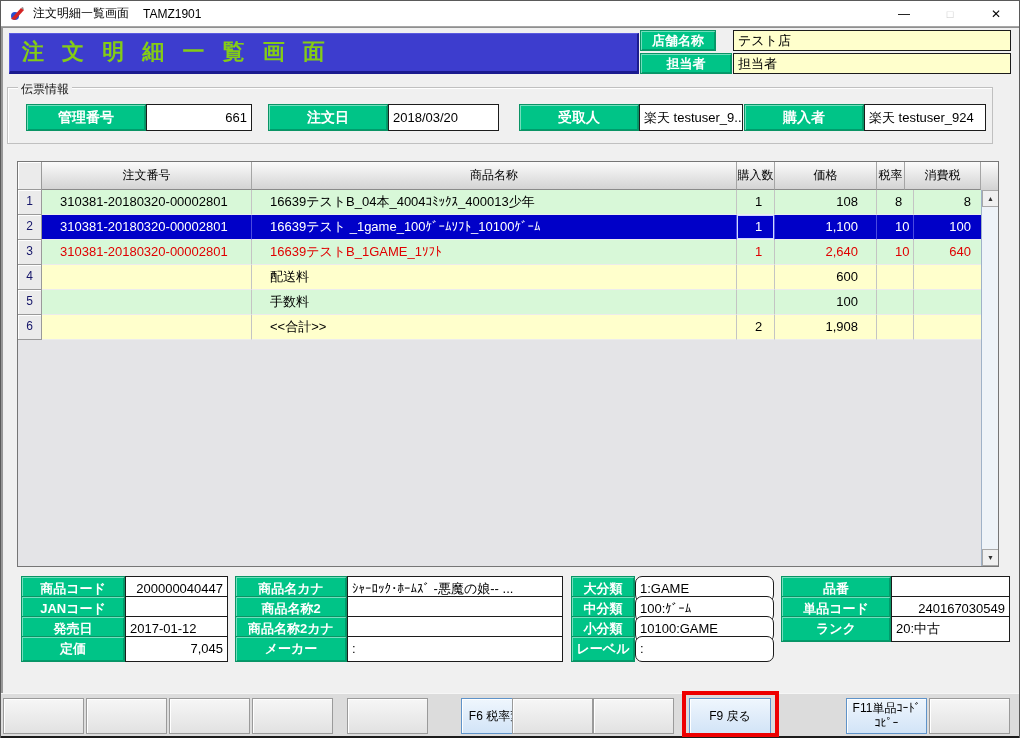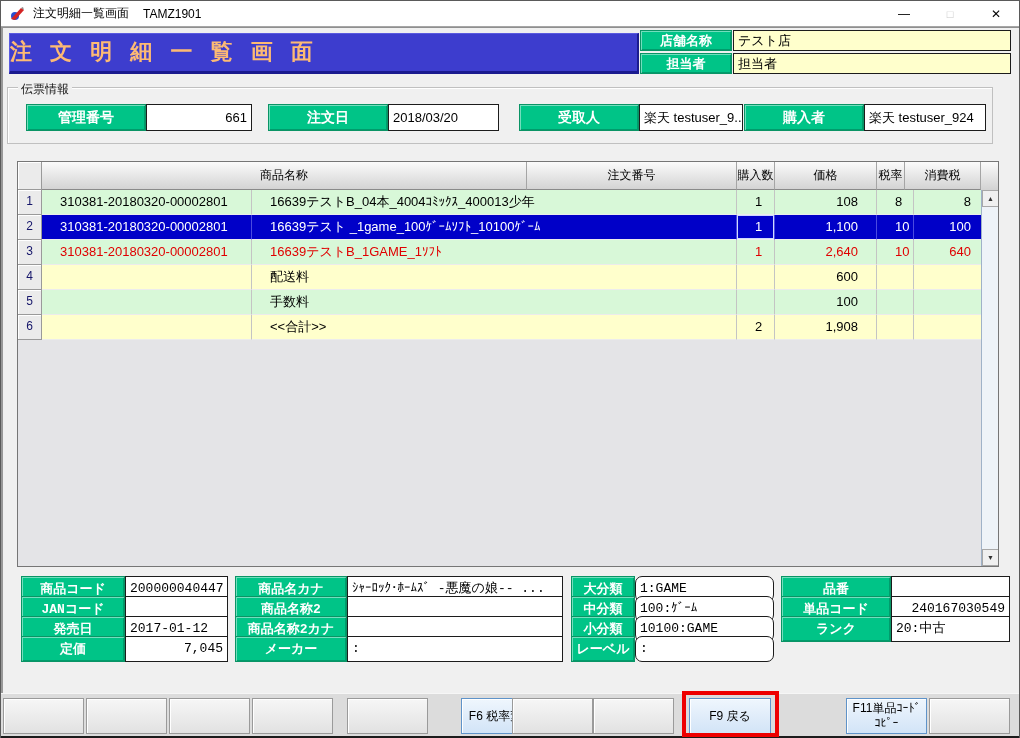--- a/index.html
+++ b/index.html
@@ -15,29 +15,29 @@
   .prog-id { margin-left:14px; font-size:12px; color:#000; }
   .win-controls { margin-left:auto; display:flex; height:100%; }
   .win-btn { width:46px; height:100%; display:flex; align-items:center; justify-content:center; font-size:12px; color:#000; cursor:default; }
   .win-btn.max { color:#c9c9c9; font-size:11px; }
 
   
   .content { position:relative; height:666px; background:#f0f0f0; border-left:2px solid #989898; border-top:1px solid #8f8f8f; }
 
   .banner { position:absolute; left:6px; top:5px; width:630px; height:41px; background:#3D3DCE;
             border:1px solid #5a5ae0; border-right:2px solid #1b1b8f; border-bottom:3px solid #1b1b8f;
-            color:#fdba74; font-size:22px; font-weight:bold; letter-spacing:6px; line-height:36px; white-space:nowrap; }
+            color:#84cc16; font-size:22px; font-weight:bold; letter-spacing:6px; line-height:36px; padding-left:12px; white-space:nowrap; }
 
   .glabel { background:#00C487; color:#ffffff; font-weight:bold; display:flex; align-items:center; justify-content:center;
             border:1px solid #0a9465; box-shadow:inset 1px 1px 0 rgba(255,255,255,.45), inset -1px -1px 0 rgba(0,0,0,.2); }
   .field  { background:#ffffff; border:1px solid #1c1c1c; font-size:13px; line-height:24px; padding:0 4px; white-space:nowrap; overflow:hidden; }
   .cream  { background:#FFFFCC; }
   .ra { text-align:right; }
 
-  .store-label { position:absolute; left:637px; top:2px;  width:92px; height:21px; font-size:13px; }
+  .store-label { position:absolute; left:637px; top:2px;  width:76px; height:21px; font-size:13px; }
   .store-field { position:absolute; left:730px; top:2px;  width:278px; height:21px; line-height:19px; }
   .staff-label { position:absolute; left:637px; top:25px; width:92px; height:21px; font-size:13px; }
   .staff-field { position:absolute; left:730px; top:25px; width:278px; height:21px; line-height:19px; }
 
   
   .slip { position:absolute; left:4px; top:59px; width:986px; height:57px;
           border:1px solid #c0c0c0; box-shadow:inset 1px 1px 0 #ffffff; }
   .slip-title { position:absolute; left:10px; top:-7px; background:#f0f0f0; font-size:12px; padding:0 3px; color:#111; }
   .pair { position:absolute; top:16px; display:flex; height:27px; }
   .pair .glabel { width:120px; height:27px; font-size:14px; }
@@ -66,21 +66,21 @@
   .focus-cell { box-shadow:inset 0 0 0 1px #cfd9ff; }
 
   .vscroll { position:absolute; top:28px; right:0; bottom:0; width:17px; background:#eef3f8; border-left:1px solid #9fb2c8; }
   .sb-btn { position:absolute; left:0; width:17px; height:17px; background:#f0f0f0; border:1px solid #a8a8a8;
             font-size:7px; color:#333; display:flex; align-items:center; justify-content:center; }
   .sb-up { top:0; } .sb-down { bottom:0; }
 
   
   .detail { position:absolute; left:18px; top:548px; width:992px; height:118px; }
   .dcol { position:absolute; top:0; }
-  .dpair { display:flex; height:16px; margin-bottom:4px;font-family:Liberation Mono, monospace; }
+  .dpair { display:flex; height:16px; margin-bottom:4px; }
   .dpair .glabel { height:26px; font-size:13px; }
   .dpair .field  { height:26px; }
   .colA { left:0; }    .colA .glabel { width:104px; } .colA .field { width:103px; }
   .colB { left:214px; }.colB .glabel { width:112px; } .colB .field { width:216px; }
   .colC { left:550px; }.colC .glabel { width:64px;  } .colC .field { width:139px;border-radius:7px; }
   .colD { left:760px; }.colD .glabel { width:110px; } .colD .field { width:119px; }
 
   
   .fnbar { position:relative; height:45px; background:#dcdcdc; border-top:1px solid #f6f6f6; border-bottom:2px solid #1c1c1c; }
   .fbtn { position:absolute; top:4px; width:81px; height:36px;
@@ -137,22 +137,22 @@
       </div>
       <div class="pair p4">
         <div class="glabel">購入者</div>
         <div class="field">楽天 testuser_924</div>
       </div>
     </div>
 
     <div class="grid">
       <div class="thead">
         <div class="th c-gut gut"></div>
+        <div class="th c-ord">注文番号</div>
         <div class="th c-prd">商品名称</div>
-        <div class="th c-ord">注文番号</div>
         <div class="th c-qty">購入数</div>
         <div class="th c-prc">価格</div>
         <div class="th c-rate">税率</div>
         <div class="th c-tax">消費税</div>
       </div>
 
       <div class="trow">
         <div class="td gut c-gut">1</div>
         <div class="td c-ord bg-green">310381-20180320-00002801</div>
         <div class="td c-prd bg-green">16639テストB_04本_4004ｺﾐｯｸｽ_400013少年</div>

